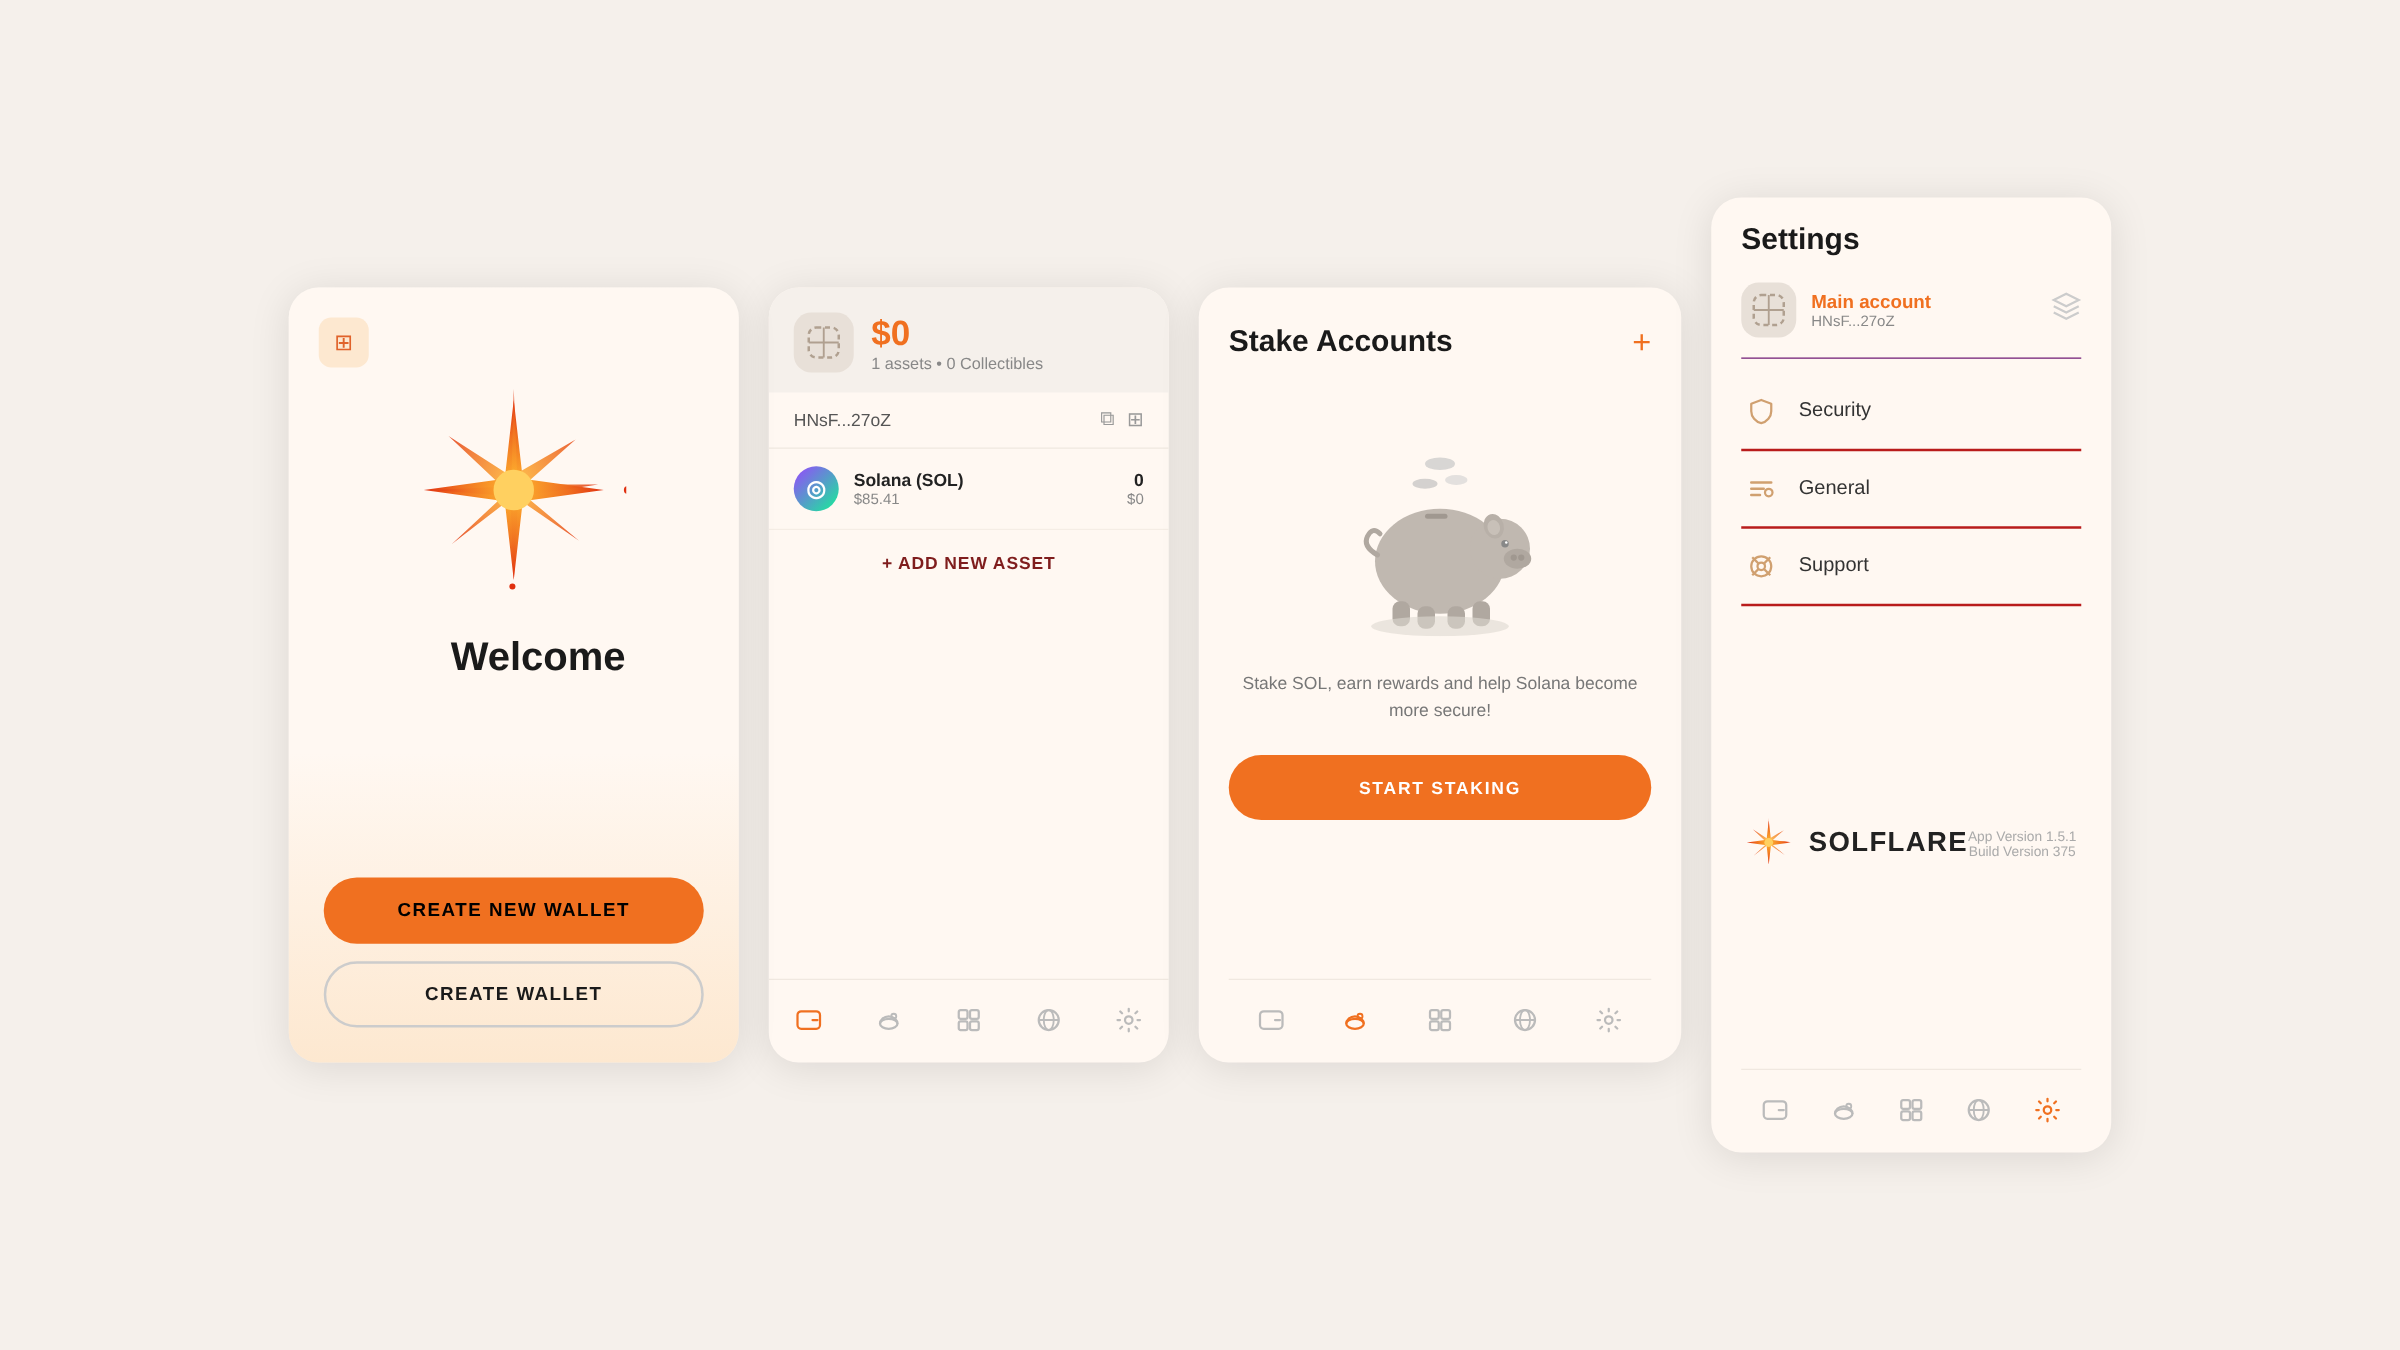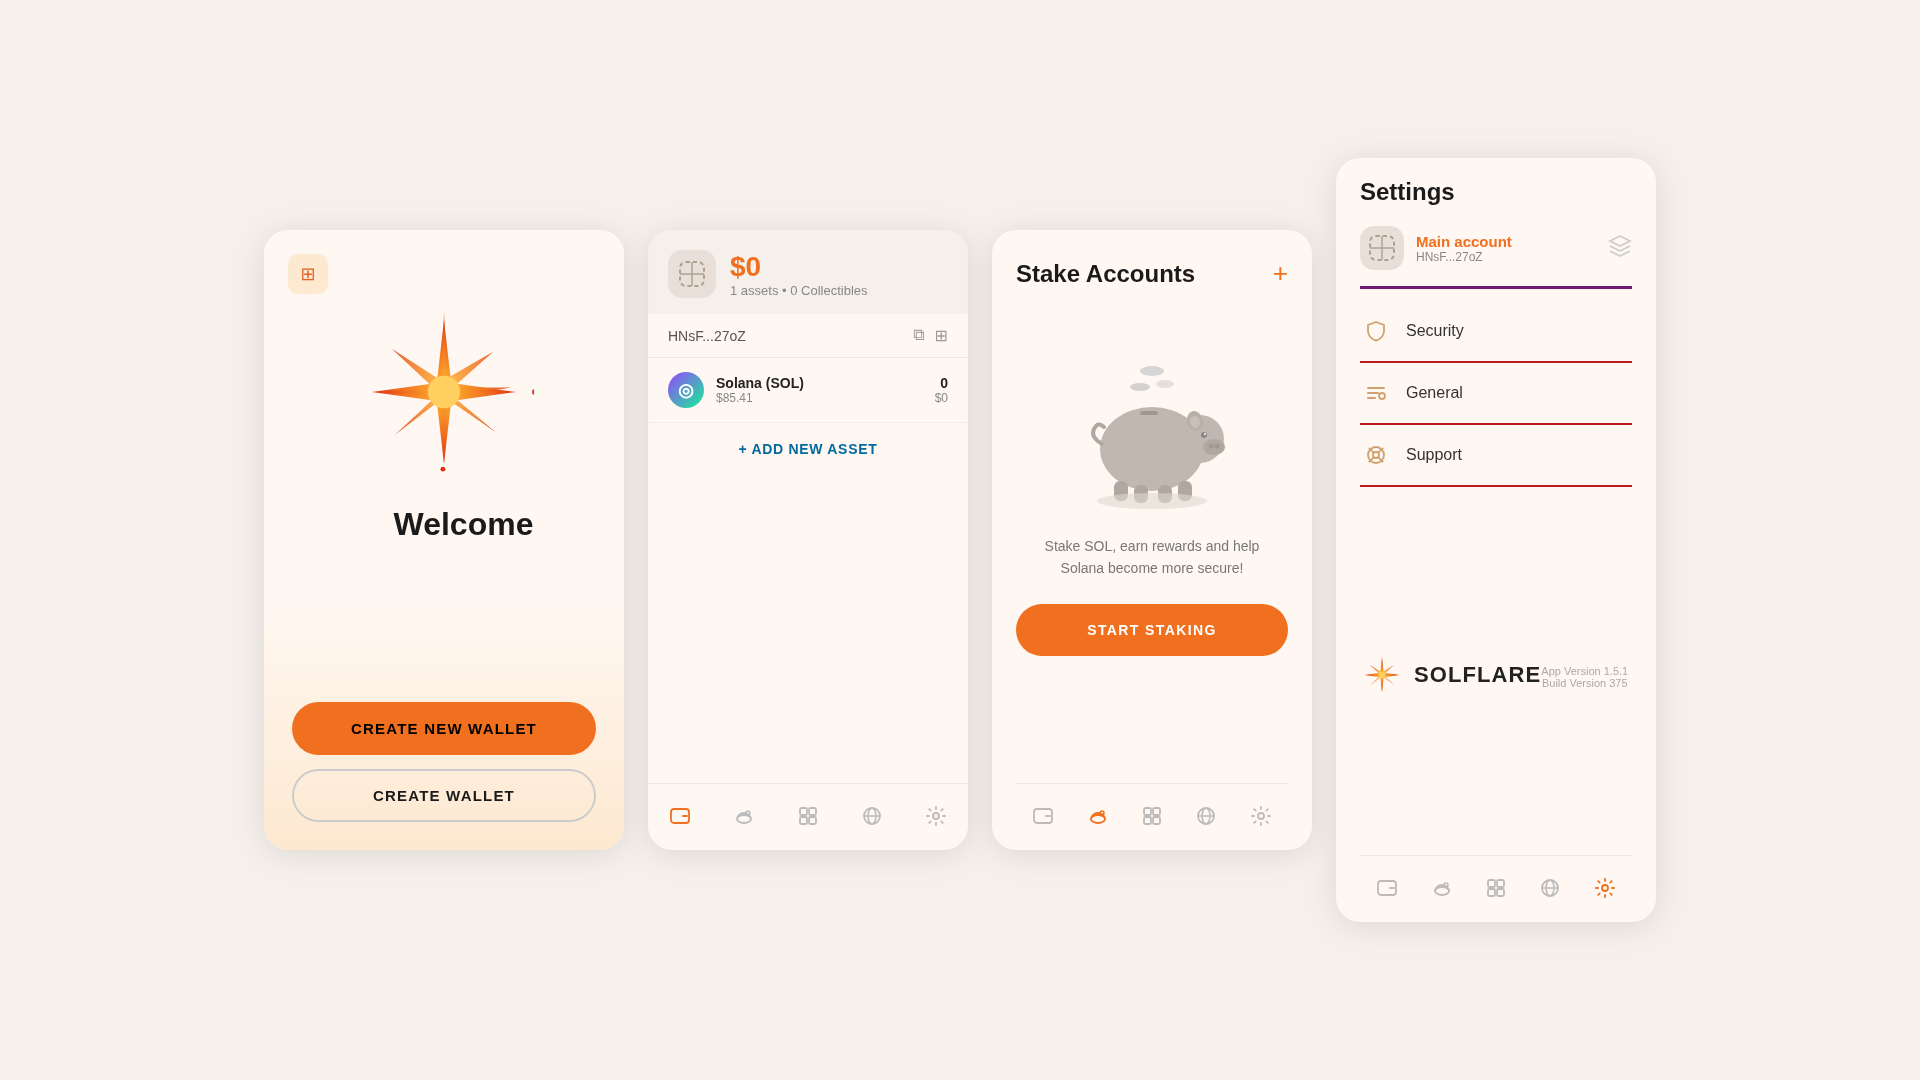--- a/index.html
+++ b/index.html
@@ -174,21 +174,21 @@
     }
     .asset-info { flex: 1; }
     .asset-name { font-size: 14px; font-weight: 600; color: #222; }
     .asset-price { font-size: 12px; color: #888; }
     .asset-values { text-align: right; }
     .asset-amount { font-size: 14px; font-weight: 600; color: #222; }
     .asset-usd { font-size: 12px; color: #888; }
     .add-asset {
       text-align: center;
       padding: 18px;
-      color: #0369a1;
+      color: #7f1d1d;
       font-size: 14px;
       font-weight: 600;
       letter-spacing: 0.05em;
       cursor: pointer;
     }
     .wallet-nav {
       margin-top: auto;
       display: flex;
       justify-content: space-around;
       padding: 14px 0 16px;
@@ -201,21 +201,21 @@
       display: flex;
       align-items: center;
       justify-content: center;
       width: 36px;
       height: 36px;
     }
     .nav-icon.active { color: #f07020; }
 
     
     .screen-stake {
-      width: 320px;
+      width: 386px;
       height: 620px;
       display: flex;
       flex-direction: column;
       background: #fff8f2;
       padding: 28px 24px 0;
     }
     .stake-header {
       display: flex;
       align-items: center;
       justify-content: space-between;
@@ -281,21 +281,21 @@
       font-size: 24px;
       font-weight: 700;
       color: #1a1a1a;
       margin-bottom: 20px;
     }
     .settings-account {
       display: flex;
       align-items: center;
       gap: 12px;
       padding-bottom: 16px;
-      border-bottom: 3px solid #701a75;
+      border-bottom: 1px solid #701a75;
       margin-bottom: 12px;
     }
     .account-icon {
       width: 44px;
       height: 44px;
       border-radius: 14px;
       background: #e8e0d8;
       display: flex;
       align-items: center;
       justify-content: center;

